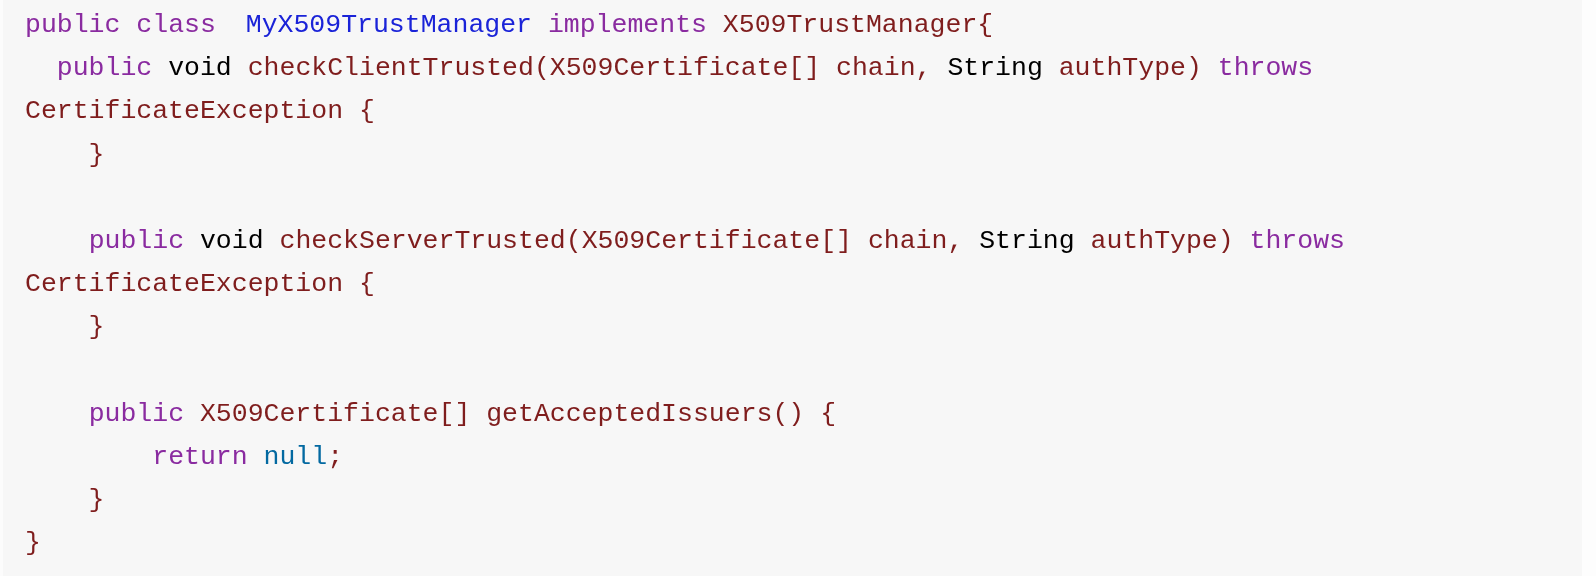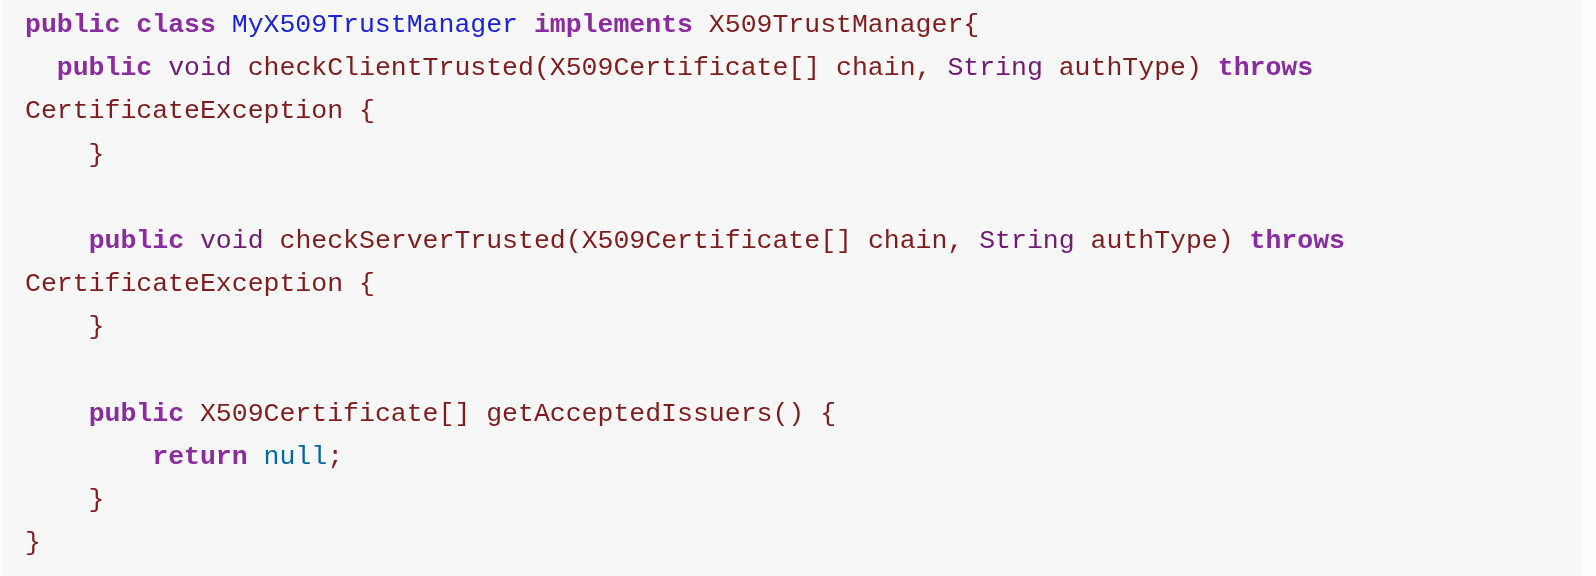--- a/index.html
+++ b/index.html
@@ -41,23 +41,23 @@
     tab-size: 4;
   }
 
   .ln {
     display: block;
     white-space: pre;
     min-height: 43.2px;
   }
 
   
-  .kw   { color: #8a2ba0; font-weight: bold; }   
-  .typ  { color: #1a23d8; }   
-  .str  { color: #701a75; }   
+  .kw   { color: #8a2ba0; }   
+  .typ  { color: #1a23d8; margin-left: 14px; }   
+  .str  { color: #000000; }   
   .lit  { color: #0369a1; }   
   .pln  { color: #7f1d1d; }   
 </style>
 </head>
 <body>
 
 <div id="code-block">
   <pre class="code-lines" id="code-lines"><span class="ln" id="line-1"><span class="kw">public</span><span class="pln"> </span><span class="kw">class</span><span class="pln"> </span><span class="typ">MyX509TrustManager</span><span class="pln"> </span><span class="kw">implements</span><span class="pln"> X509TrustManager{</span></span><span class="ln" id="line-2"><span class="pln">  </span><span class="kw">public</span><span class="pln"> </span><span class="str">void</span><span class="pln"> checkClientTrusted(X509Certificate[] chain, </span><span class="str">String</span><span class="pln"> authType) </span><span class="kw">throws</span></span><span class="ln" id="line-3"><span class="pln">CertificateException {</span></span><span class="ln" id="line-4"><span class="pln">    }</span></span><span class="ln" id="line-5">&nbsp;</span><span class="ln" id="line-6"><span class="pln">    </span><span class="kw">public</span><span class="pln"> </span><span class="str">void</span><span class="pln"> checkServerTrusted(X509Certificate[] chain, </span><span class="str">String</span><span class="pln"> authType) </span><span class="kw">throws</span></span><span class="ln" id="line-7"><span class="pln">CertificateException {</span></span><span class="ln" id="line-8"><span class="pln">    }</span></span><span class="ln" id="line-9">&nbsp;</span><span class="ln" id="line-10"><span class="pln">    </span><span class="kw">public</span><span class="pln"> X509Certificate[] getAcceptedIssuers() {</span></span><span class="ln" id="line-11"><span class="pln">        </span><span class="kw">return</span><span class="pln"> </span><span class="lit">null</span><span class="pln">;</span></span><span class="ln" id="line-12"><span class="pln">    }</span></span><span class="ln" id="line-13"><span class="pln">}</span></span></pre>
 </div>
 

